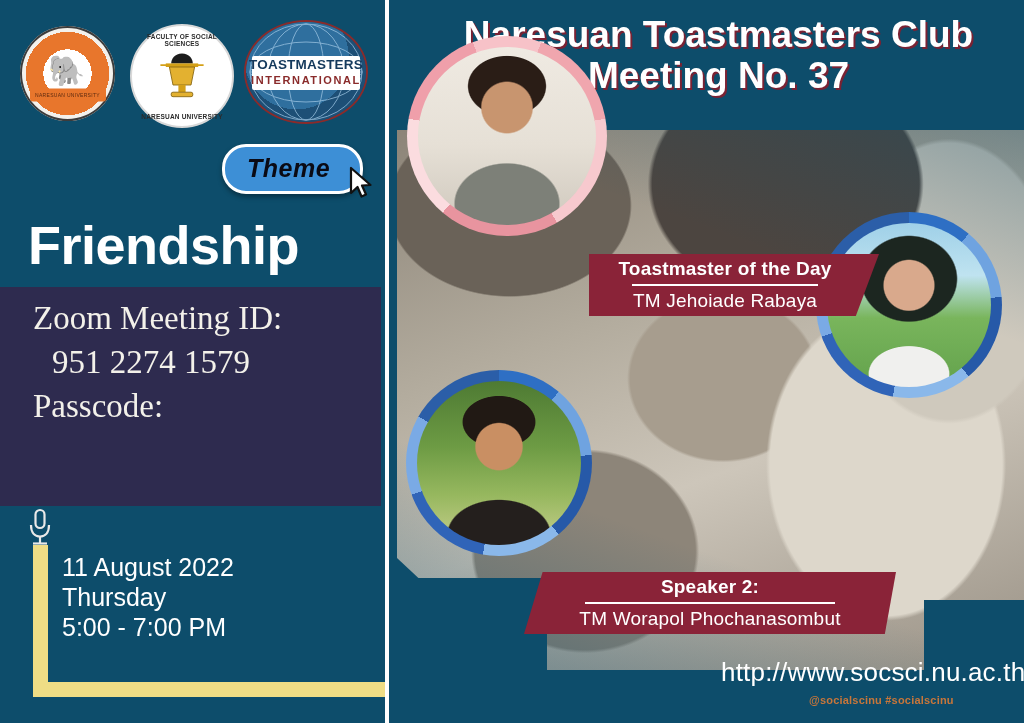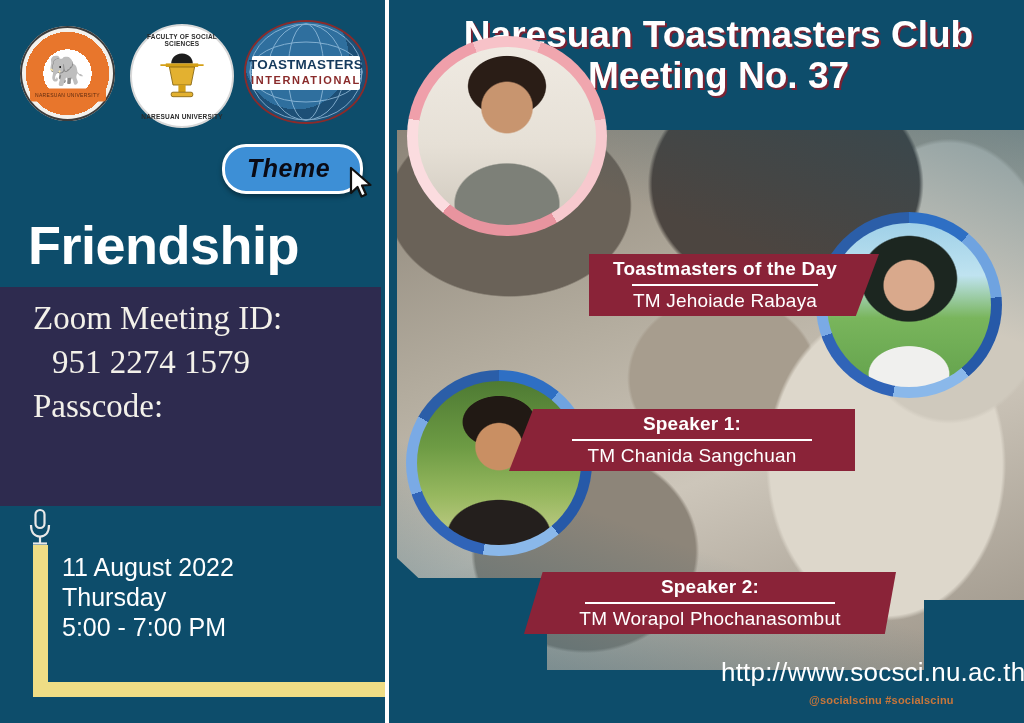--- a/index.html
+++ b/index.html
@@ -353,30 +353,25 @@
 
     <div class="portrait p2 ring-blue">
       <div class="inner"></div>
     </div>
 
     <div class="portrait p3 ring-blue">
       <div class="inner"></div>
     </div>
 
     <div class="banner b1">
-      <div class="role">Toastmasters of the Day</div>
+      <div class="role">Toastmaster of the Day</div>
       <div class="sep"></div>
       <div class="person">TM Jehoiade Rabaya</div>
     </div>
 
-    <div class="banner b2">
-      <div class="role">Speaker 1:</div>
-      <div class="sep"></div>
-      <div class="person">TM Chanida Sangchuan</div>
-    </div>
 
     <div class="banner b3">
       <div class="role">Speaker 2:</div>
       <div class="sep"></div>
       <div class="person">TM Worapol Phochanasombut</div>
     </div>
 
     <div class="site-url">http://www.socsci.nu.ac.th</div>
     <div class="handles">@socialscinu #socialscinu</div>
   </div>

